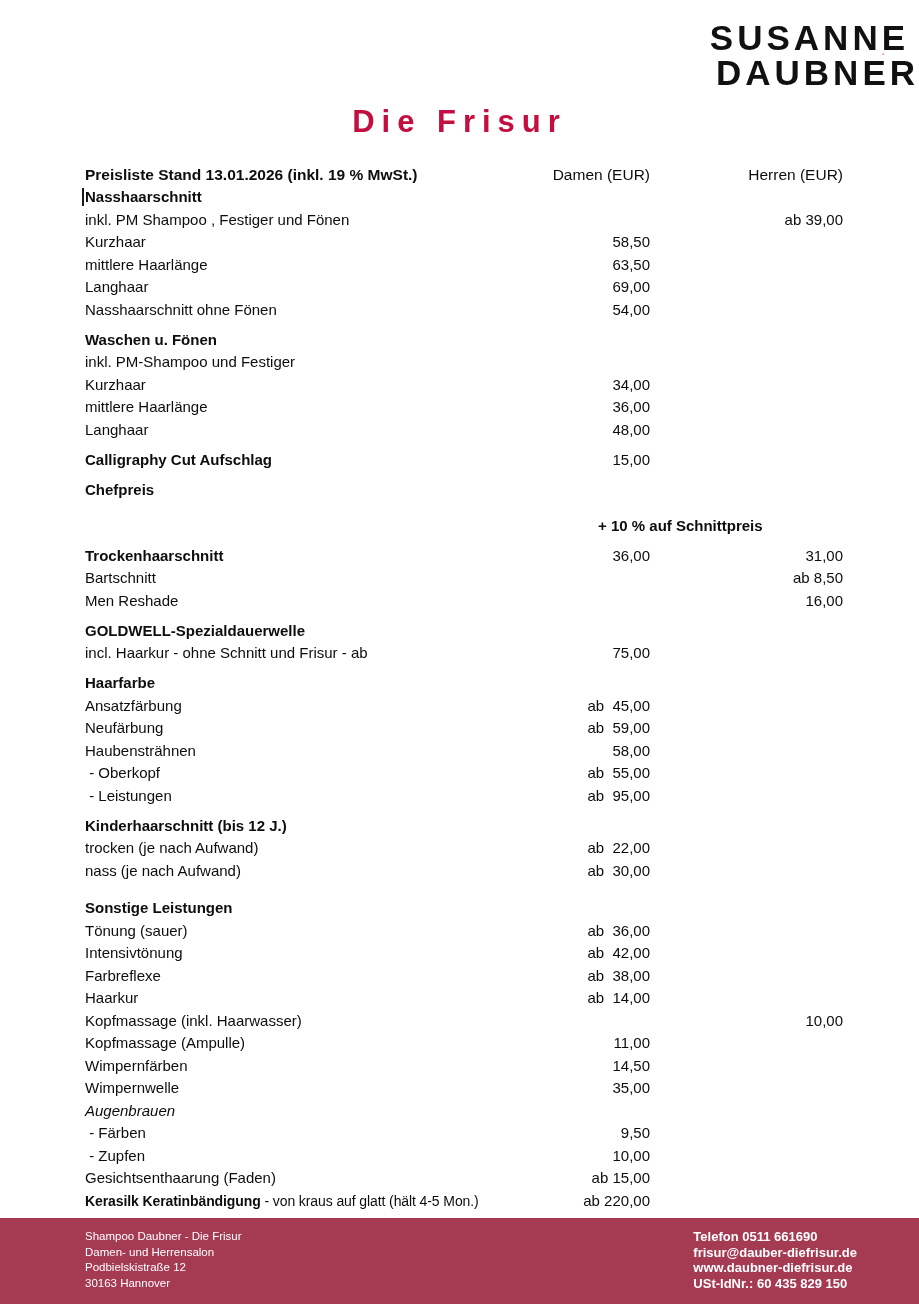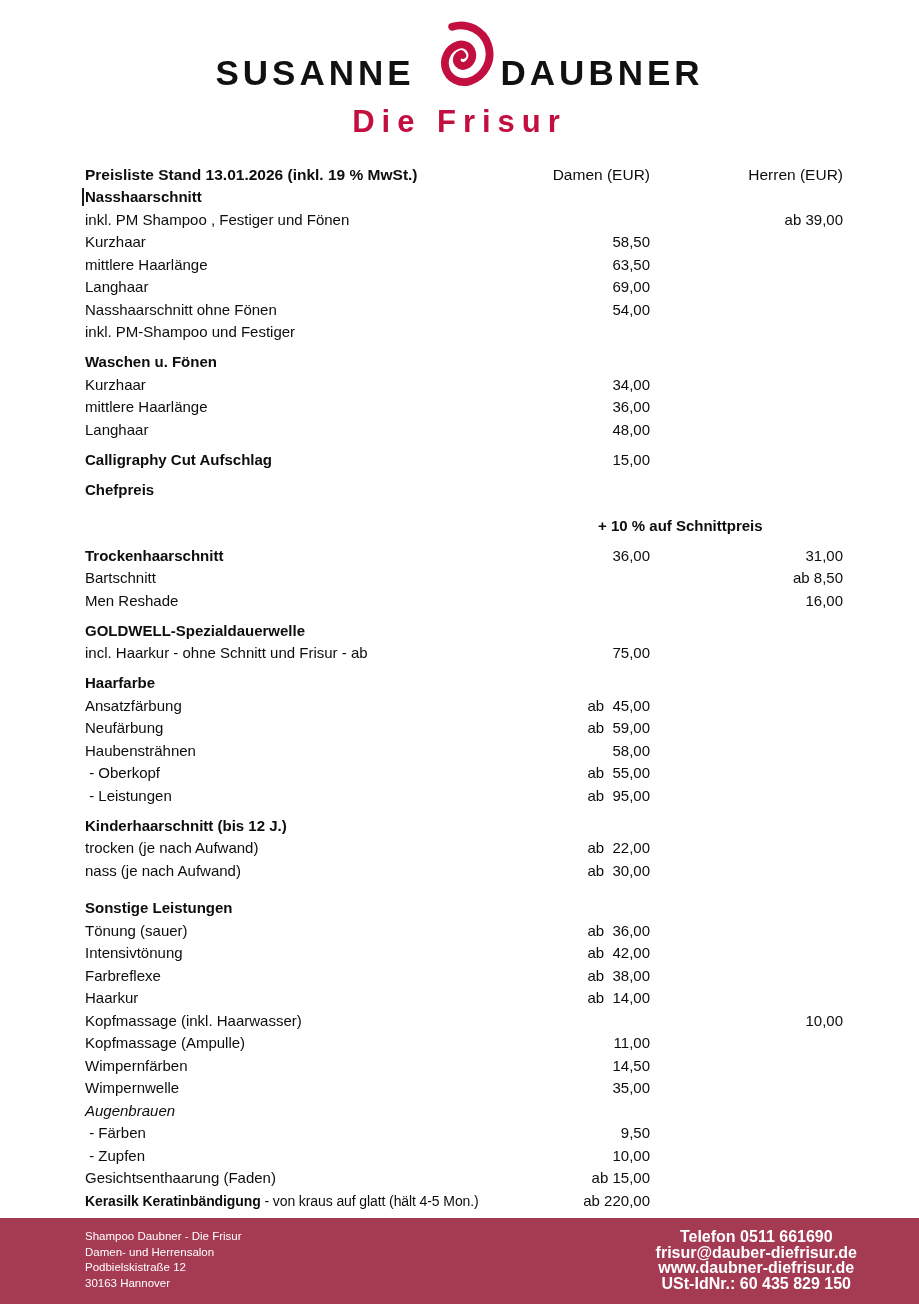--- a/index.html
+++ b/index.html
@@ -9,21 +9,21 @@
   }
   html,body{margin:0;padding:0;}
   body{
     width:919px;height:1304px;position:relative;
     background:#fff;color:var(--ink);
     font-family:"Liberation Sans", sans-serif;
     overflow:hidden;
   }
   
   .header{padding-top:20px;text-align:center;}
-  .brandline{display:flex;justify-content:center;align-items:flex-end;height:68px;}
+  .brandline{display:flex;justify-content:center;align-items:flex-end;height:68px;flex-direction:column;}
   .brand-name{
     font-size:35px;font-weight:700;letter-spacing:4px;
     color:#111;line-height:1;margin-bottom:-2px;white-space:pre;
   }
   .brand-name.left{margin-right:10px;}
   .brand-name.right{margin-left:4px;}
   .logo{width:72px;height:68px;display:block;}
   .tagline{
     margin-top:16px;color:var(--red);
     font-size:31px;font-weight:700;letter-spacing:7px;line-height:36px;
@@ -47,21 +47,21 @@
   .lbl.mixed{font-size:14px;letter-spacing:-0.1px;white-space:nowrap;}
   .lbl.mixed .bb{font-weight:700;}
   
   .footer{
     position:absolute;top:1218px;left:0;width:919px;height:86px;
     background:var(--maroon);color:#fff;box-sizing:border-box;
     padding:11px 62px 0 85px;
     display:flex;justify-content:space-between;align-items:flex-start;
   }
   .f-left div{font-size:11.5px;line-height:15.5px;font-weight:400;}
-  .f-right div{font-size:16px;line-height:15.5px;font-weight:700;text-align:center;}
+  .f-right div{font-size:13px;line-height:15.5px;font-weight:700;text-align:left;}
 </style>
 </head>
 <body>
 
 <div class="header">
   <div class="brandline">
     <span class="brand-name left">SUSANNE</span>
     <svg class="logo" viewBox="0 0 100 100" aria-hidden="true">
       <g transform="rotate(-18 50 50)">
         <path d="M 50,8 A 42,42 0 1 1 50,92 A 28,28 0 1 1 50,36 A 16,16 0 1 1 50,68 A 9,9 0 1 1 50,50" fill="none" stroke="#c30f3f" stroke-width="11.5" stroke-linecap="round"></path>
@@ -103,25 +103,25 @@
     <span class="lbl">Langhaar</span>
     <span class="dam">69,00</span>
     <span class="her"></span>
   </div>
   <div class="row">
     <span class="lbl">Nasshaarschnitt ohne Fönen</span>
     <span class="dam">54,00</span>
     <span class="her"></span>
   </div>
 
+  <div class="row b g">
+    <span class="lbl">Waschen u. Fönen</span>
+  </div>
   <div class="row">
     <span class="lbl">inkl. PM-Shampoo und Festiger</span>
-  </div>
-  <div class="row b g">
-    <span class="lbl">Waschen u. Fönen</span>
   </div>
   <div class="row">
     <span class="lbl">Kurzhaar</span>
     <span class="dam">34,00</span>
     <span class="her"></span>
   </div>
   <div class="row">
     <span class="lbl">mittlere Haarlänge</span>
     <span class="dam">36,00</span>
     <span class="her"></span>

